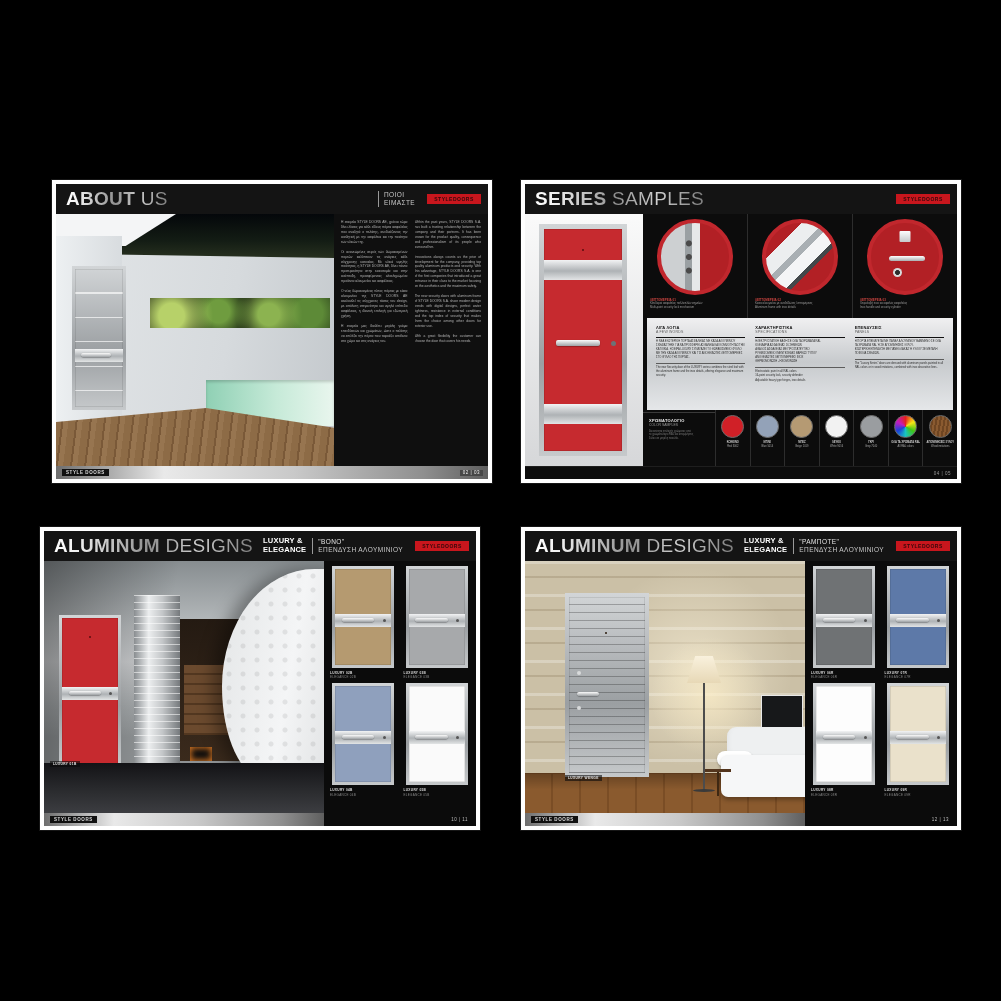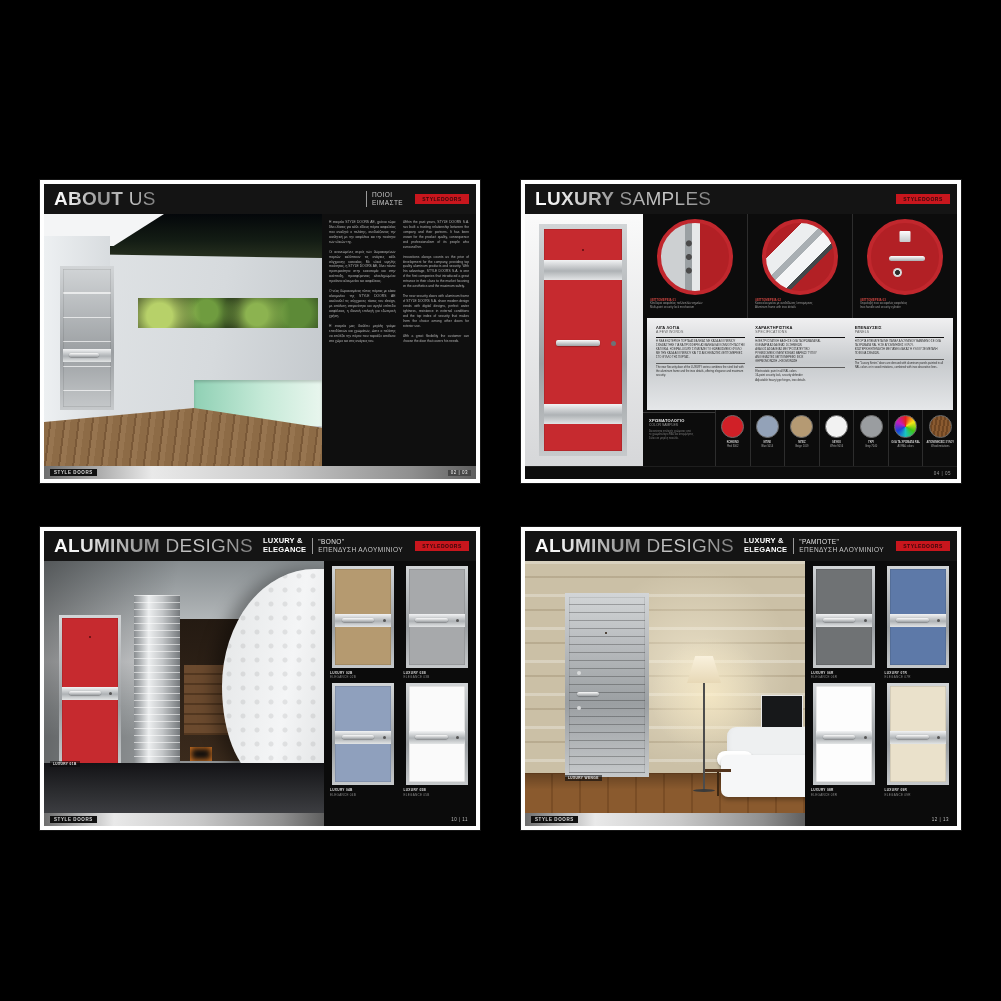--- a/index.html
+++ b/index.html
@@ -3,21 +3,21 @@
 <meta charset="utf-8">
 <style>
   * { margin:0; padding:0; box-sizing:border-box; }
   html,body { background:#000; }
   body { font-family:"Liberation Sans", sans-serif; }
   #canvas { position:relative; width:1001px; height:1001px; background:#000; overflow:hidden; }
 
   
   .spread { position:absolute; width:440px; height:303px; background:#fff; padding:4px;
             display:flex; flex-direction:column; box-shadow:0 0 0 1px #161616; }
-  #sp1 { left:40px;  top:180px; }
+  #sp1 { left:52px;  top:180px; }
   #sp2 { left:521px; top:180px; }
   #sp3 { left:40px;  top:527px; }
   #sp4 { left:521px; top:527px; }
 
   
   .hdr { height:30px; flex:0 0 30px; background:#141414; display:flex; align-items:center;
          padding:0 7px 0 10px; overflow:hidden; }
   .ttl { font-size:19px; font-weight:800; letter-spacing:.3px; white-space:nowrap;
          background:linear-gradient(90deg,#ffffff 0%,#f0f0f0 12%,#8f8f8f 48%,#cfcfcf 72%,#7d7d7d 100%);
          -webkit-background-clip:text; background-clip:text; color:transparent; }
@@ -248,21 +248,21 @@
     <div class="footer">
       <div class="foot-metal">
         <span class="foot-brand">STYLE DOORS</span>
         <span class="pg-chip">02 | 03</span>
       </div>
     </div>
   </div>
 
   <div class="spread" id="sp2">
     <div class="hdr">
-      <div class="ttl"><span>LUXURY</span> <span class="lt">SAMPLES</span></div>
+      <div class="ttl"><span>SERIES</span> <span class="lt">SAMPLES</span></div>
       <div class="logo" style="margin-left:auto;">STYLEDOORS</div>
     </div>
     <div class="content p2-content">
       <div class="p2-doorphoto">
         <div class="door p2-door">
           <div class="door-slab slab-red slab-lines">
             <div class="band" style="top:14%;height:20px;"></div>
             <div class="band" style="top:79%;height:20px;"></div>
             <div class="dot" style="left:49%;top:9%;width:2px;height:2px;background:#5a0d0f;"></div>
             <div class="handle" style="left:16%;top:50%;width:56%;height:6px;"></div>

